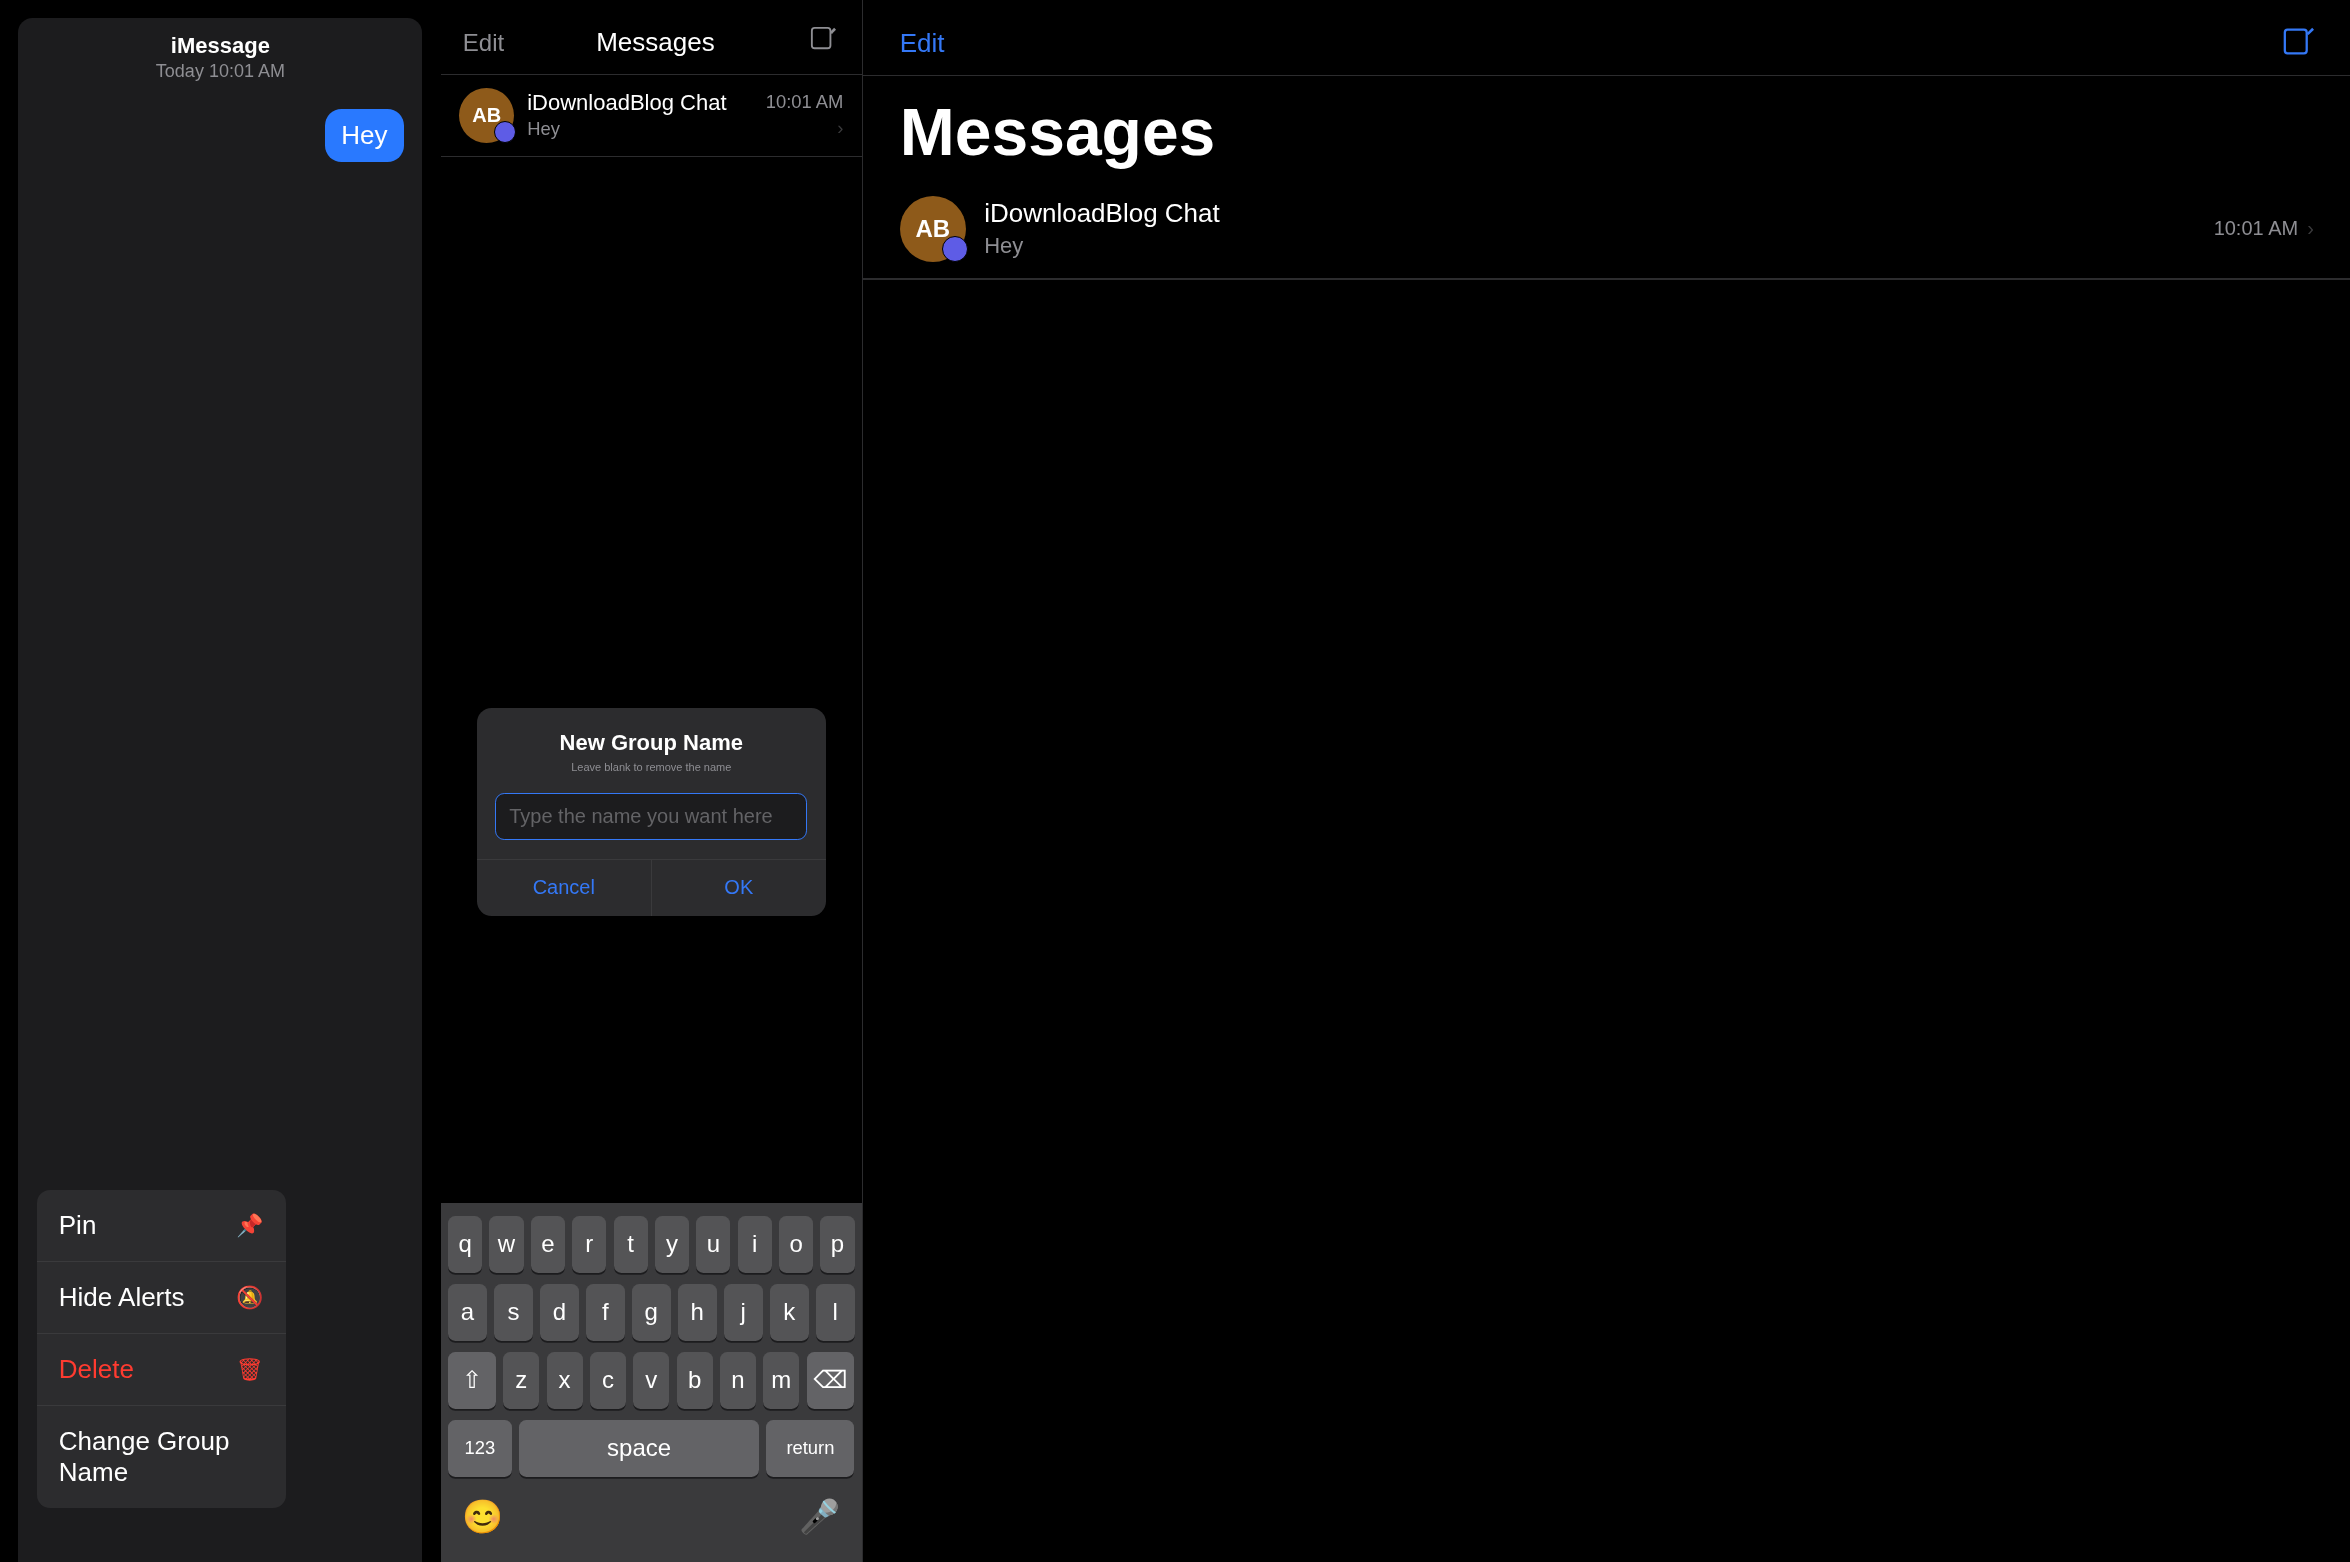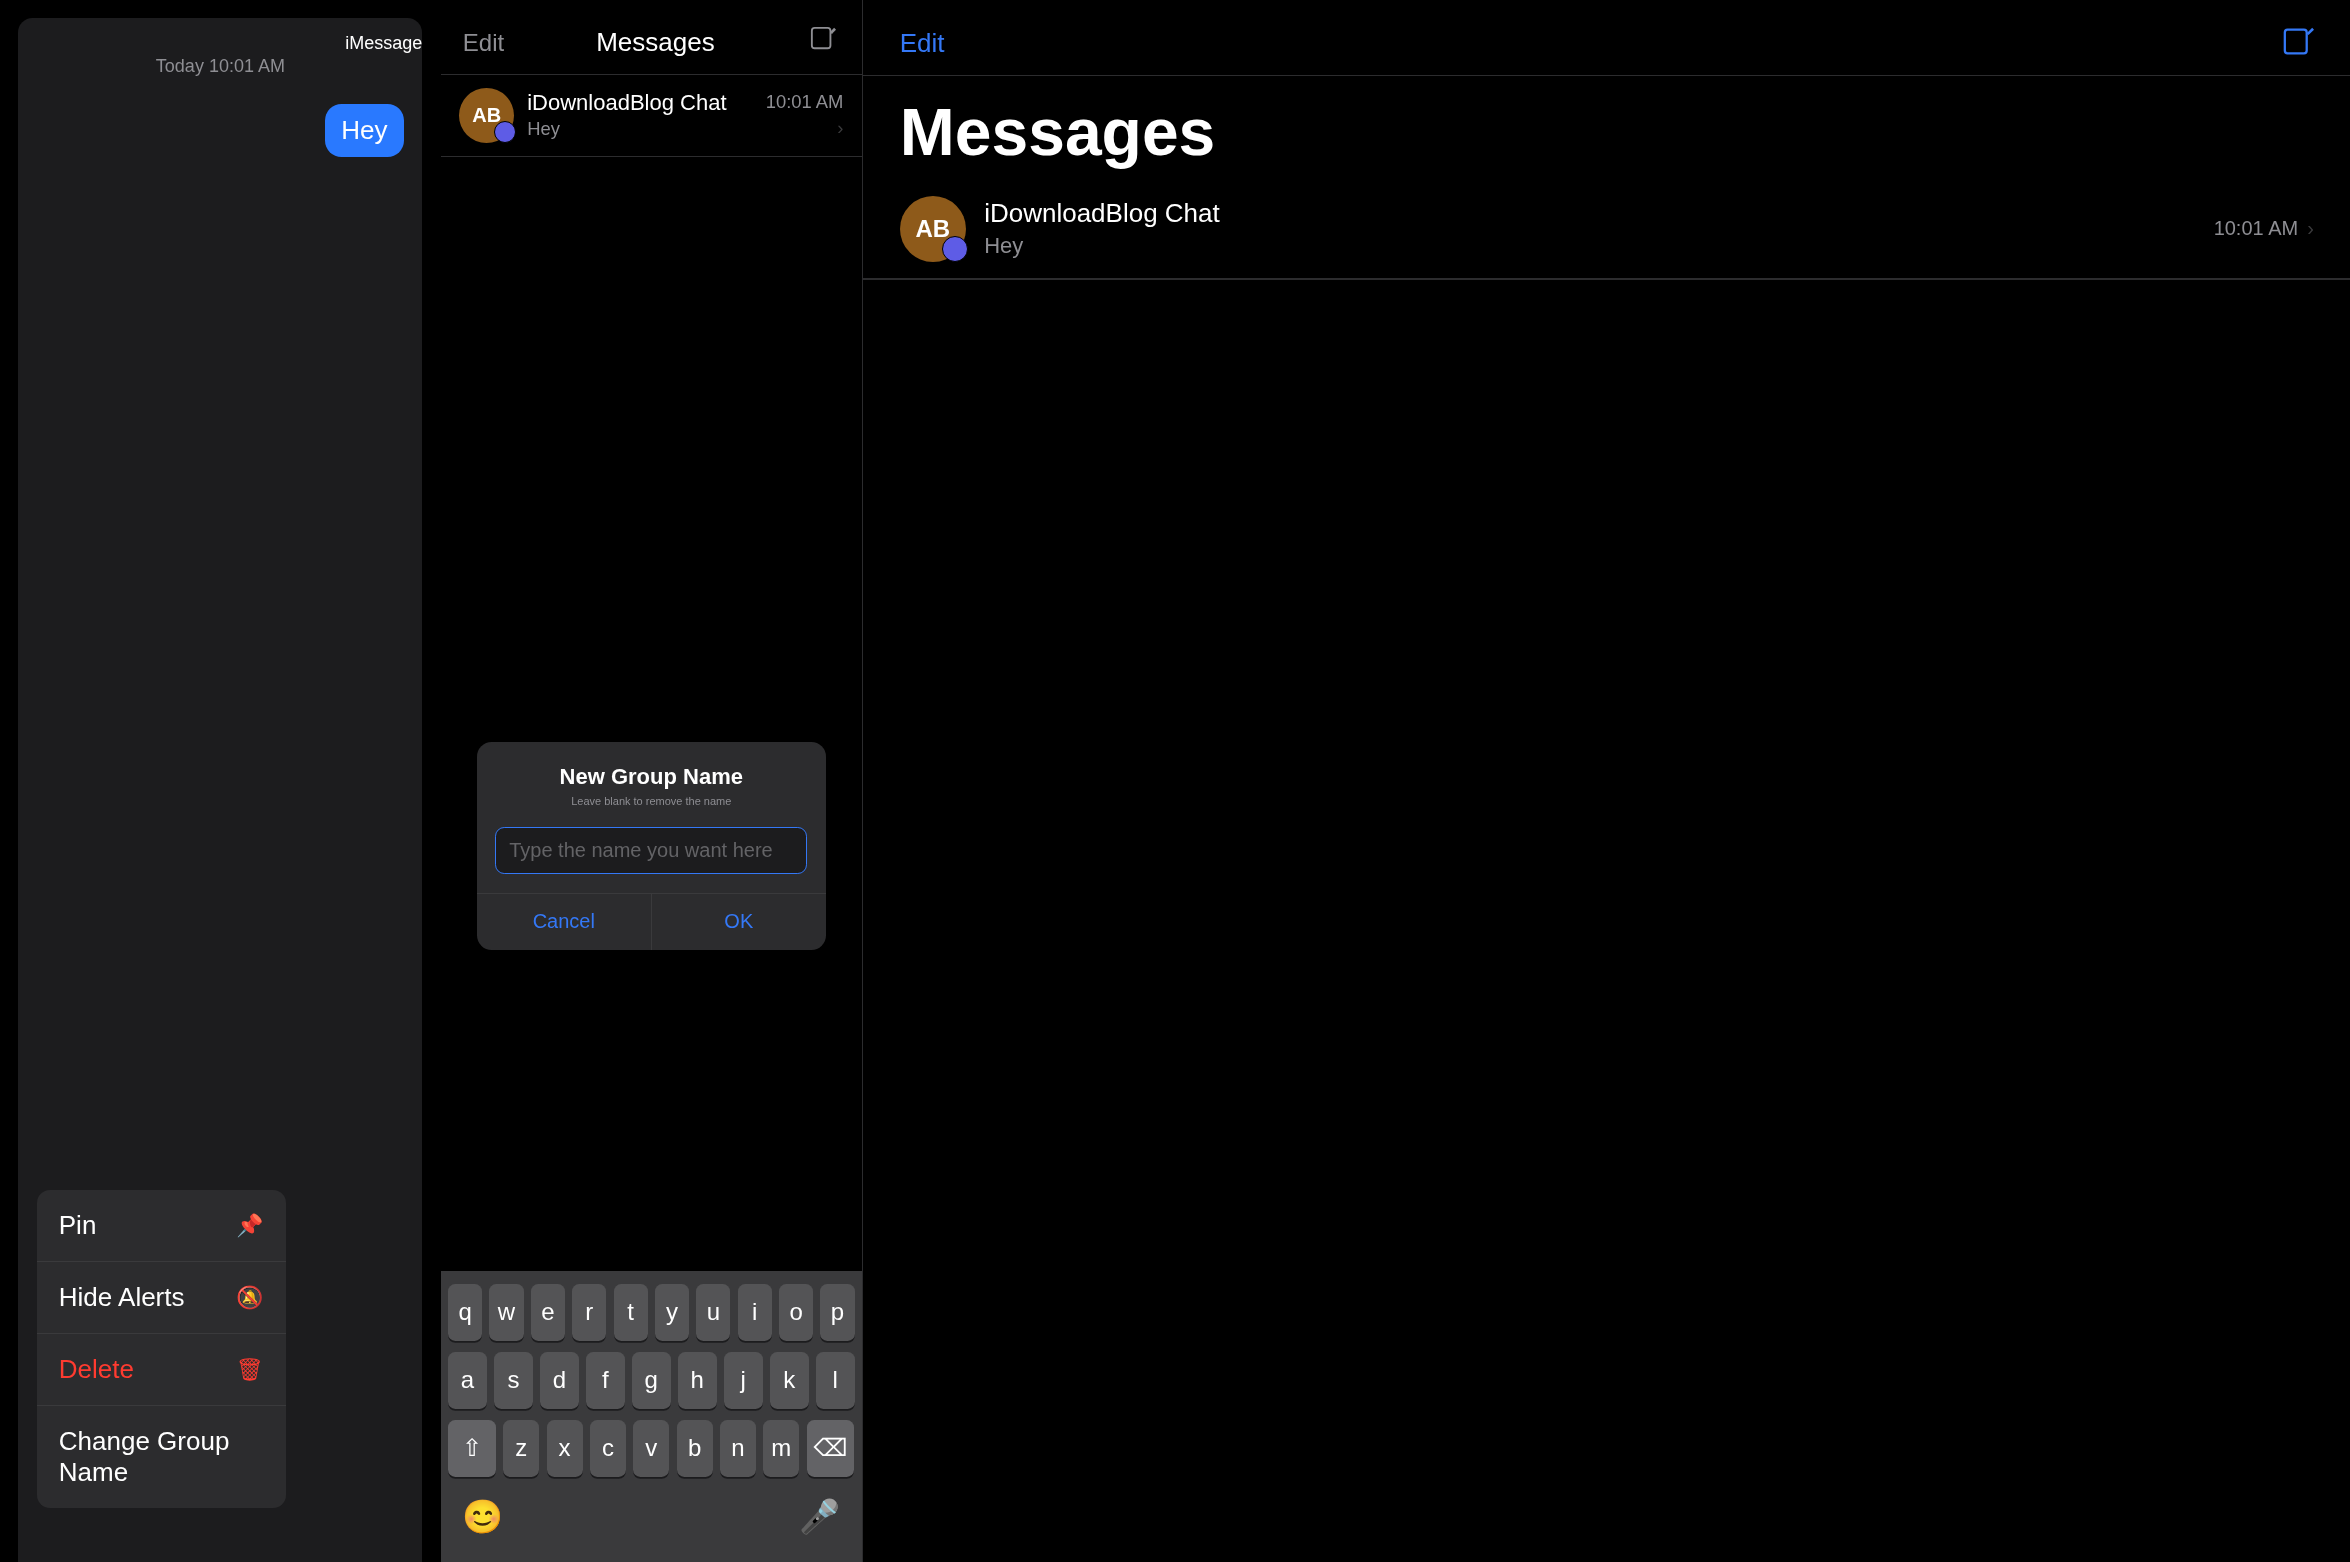--- a/index.html
+++ b/index.html
@@ -24,24 +24,23 @@
       flex-direction: column;
       position: relative;
     }
 
     .imessage-header {
       text-align: center;
       padding: 14.7px 0 9.2px;
     }
 
     .imessage-title {
-      font-size: 18px;
-      color: #fff;
-      font-weight: 400;
-      text-align: right;
+      font-size: 22px;
+      color: #fff;
+      font-weight: 700;
     }
 
     .imessage-subtitle {
       font-size: 18px;
       color: #8e8e93;
       margin-top: 1.8px;
     }
 
     .message-bubble-container {
       display: flex;
@@ -579,20 +578,25 @@
       <div class="key key-shift">⇧</div>
       <div class="key">z</div>
       <div class="key">x</div>
       <div class="key">c</div>
       <div class="key">v</div>
       <div class="key">b</div>
       <div class="key">n</div>
       <div class="key">m</div>
       <div class="key key-delete">⌫</div>
     </div>
+    <div class="keyboard-row">
+      <div class="key key-numbers">123</div>
+      <div class="key key-spacebar">space</div>
+      <div class="key key-return">return</div>
+    </div>
     <div class="keyboard-bottom-row">
       <div class="keyboard-bottom-icon">😊</div>
       <div class="keyboard-bottom-icon">🎤</div>
     </div>
   </div>
 </div>
 
 <div class="right-panel">
   <div class="right-header">
     <div class="right-edit-btn">Edit</div>

